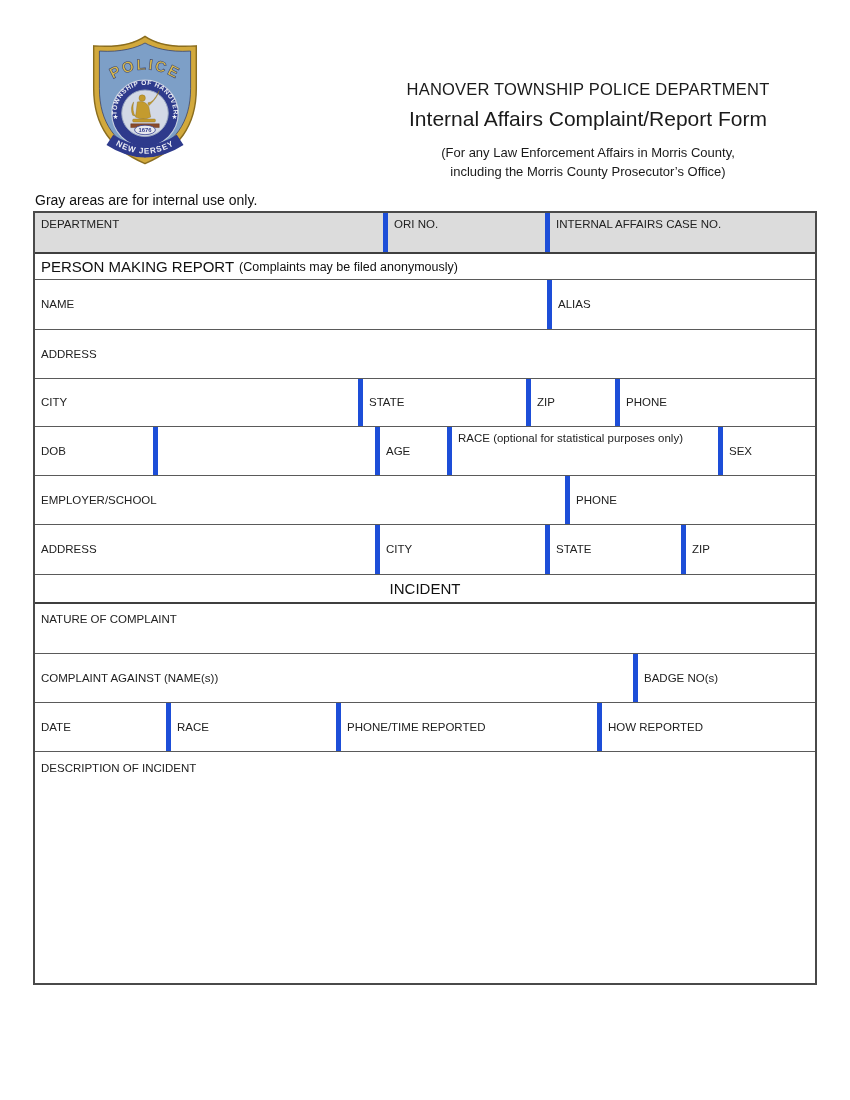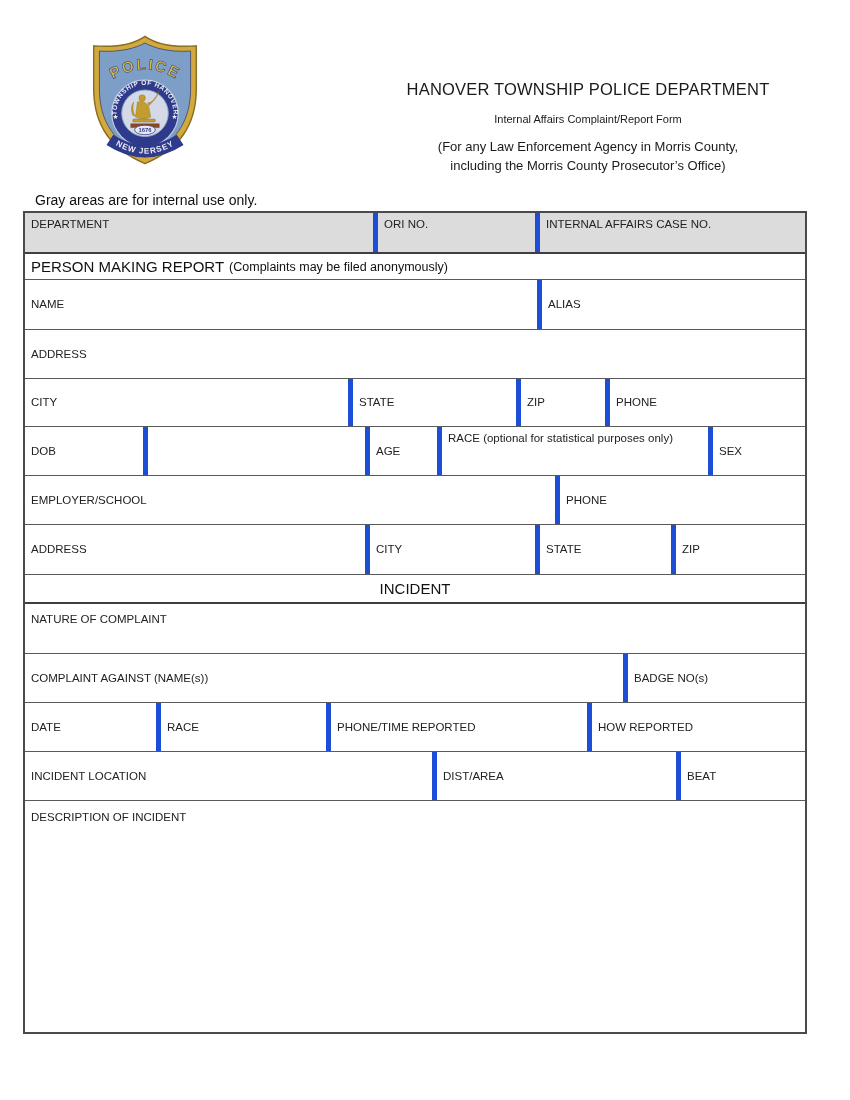--- a/index.html
+++ b/index.html
@@ -2,26 +2,26 @@
 <html><head>
 <meta charset="utf-8">
 <style>
   html,body{margin:0;padding:0;background:#ffffff;}
   body{width:850px;height:1100px;position:relative;font-family:"Liberation Sans",sans-serif;color:#1a1a1a;overflow:hidden;}
 
   .badge{position:absolute;left:88px;top:32px;width:114px;height:136px;}
 
   .head-block{position:absolute;left:368px;top:52px;width:440px;text-align:center;}
   .head-title{font-size:16.5px;letter-spacing:.2px;white-space:nowrap;margin-top:28px;}
-  .head-sub{font-size:11px;margin-top:14px;}
+  .head-sub{font-size:21px;margin-top:8px;}
   .head-note{font-size:13px;margin-top:13px;line-height:1.45;}
 
   .gray-note{position:absolute;left:35px;top:192px;font-size:14px;color:#111;}
 
-  .form-table{position:absolute;left:23px;top:211px;width:780px;border:2px solid #4a4a4a;box-sizing:content-box;background:#fff;}
+  .form-table{position:absolute;left:33px;top:211px;width:780px;border:2px solid #4a4a4a;box-sizing:content-box;background:#fff;}
   .frow{display:flex;border-top:1px solid #5a5a5a;box-sizing:border-box;}
   .frow.first{border-top:none;}
   .frow.thick-top{border-top:2.5px solid #3f3f3f;}
   .fcell{position:relative;box-sizing:border-box;border-left:5px solid #1d4ed8;padding:4px 6px;display:flex;align-items:center;overflow:hidden;}
   .fcell.first{border-left:none;}
   .fcell.top{align-items:flex-start;}
   .fcell.grow{flex:1 1 auto;}
   .gray{background:#dcdcdc;}
   .flabel{font-size:11.5px;color:#222;line-height:1.25;}
 
@@ -75,21 +75,21 @@
     <path d="M 23,112 Q 60,136 97,112" stroke="#2e3a8c" stroke-width="13" fill="none"></path>
     <text font-size="8.5" font-weight="bold" fill="#eceef5" letter-spacing="1">
       <textPath href="#arcNJ" startOffset="50%" text-anchor="middle">NEW JERSEY</textPath>
     </text>
   </svg>
 
   <div class="head-block">
     <div class="head-title">HANOVER TOWNSHIP POLICE DEPARTMENT</div>
     <div class="head-sub">Internal Affairs Complaint/Report Form</div>
     <div class="head-note">
-      <div>(For any Law Enforcement Agency in Morris County,</div>
+      <div>(For any Law Enforcement Affairs in Morris County,</div>
       <div>including the Morris County Prosecutor’s Office)</div>
     </div>
   </div>
 
   <div class="gray-note">Gray areas are for internal use only.</div>
 
   <div class="form-table">
 
     <div class="frow first" style="height:39px">
       <div class="fcell first top gray" style="flex:0 0 348px">
@@ -209,31 +209,20 @@
         <span class="flabel">RACE</span>
       </div>
       <div class="fcell" style="flex:0 0 261px">
         <span class="flabel">PHONE/TIME REPORTED</span>
       </div>
       <div class="fcell grow">
         <span class="flabel">HOW REPORTED</span>
       </div>
     </div>
 
-    <div class="frow" style="height:49px">
-      <div class="fcell first" style="flex:0 0 407px">
-        <span class="flabel">INCIDENT LOCATION</span>
-      </div>
-      <div class="fcell" style="flex:0 0 244px">
-        <span class="flabel">DIST/AREA</span>
-      </div>
-      <div class="fcell grow">
-        <span class="flabel">BEAT</span>
-      </div>
-    </div>
 
     <div class="frow" style="height:232px">
       <div class="fcell first top grow" style="padding-top:9px">
         <span class="flabel">DESCRIPTION OF INCIDENT</span>
       </div>
     </div>
 
   </div>
 </div>
 

